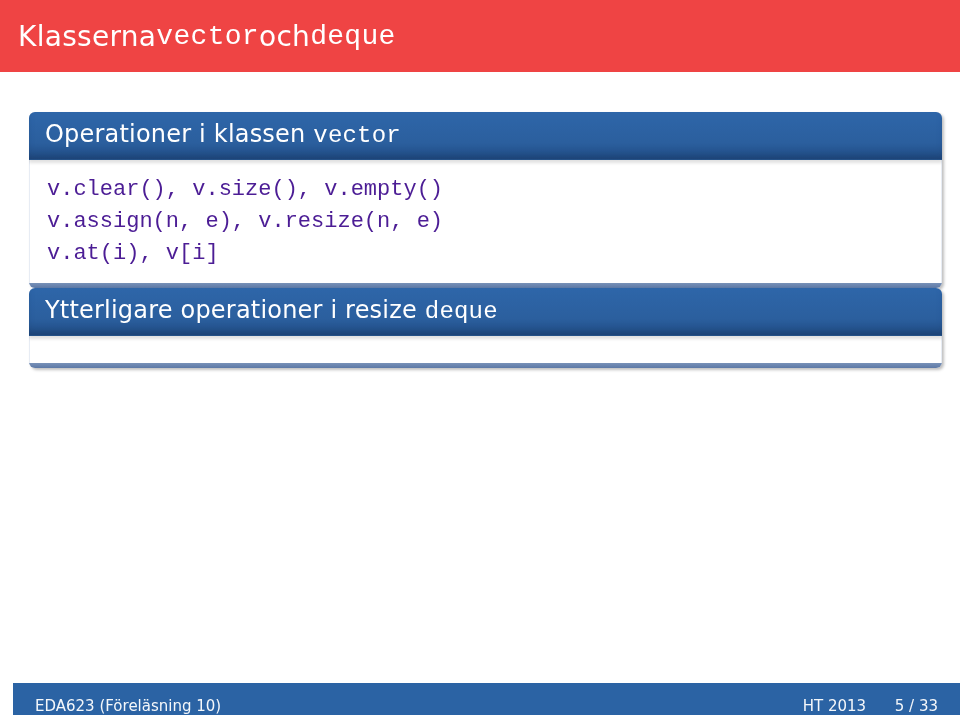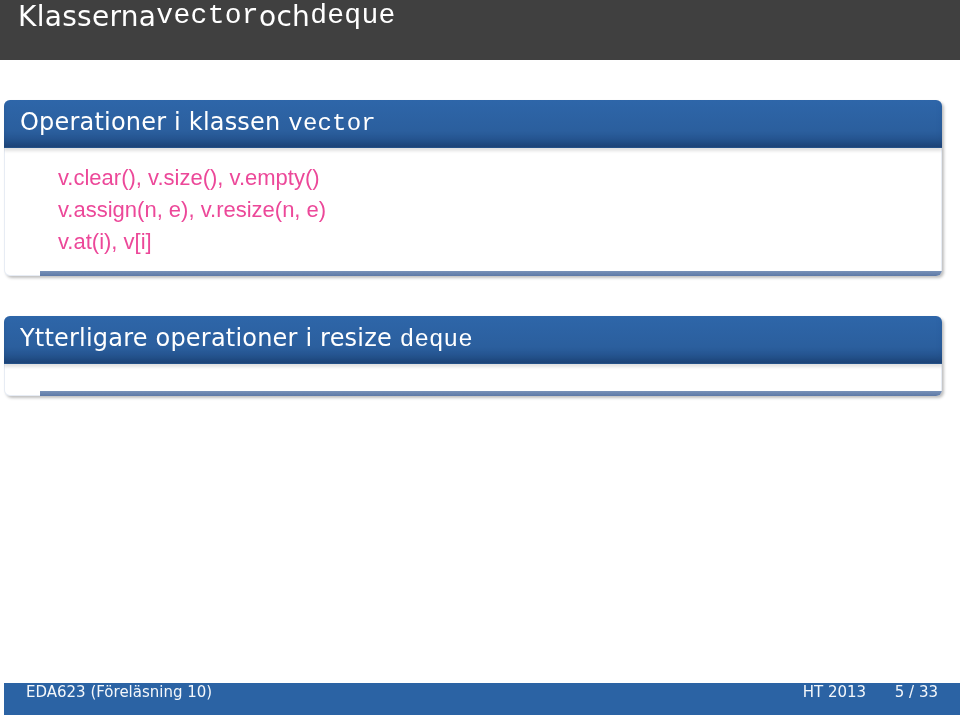--- a/index.html
+++ b/index.html
@@ -5,36 +5,35 @@
   * { margin: 0; padding: 0; box-sizing: border-box; }
   body {
     width: 960px;
     height: 715px;
     background: #fff;
     font-family: "Segoe UI", "DejaVu Sans", sans-serif;
     position: relative;
     overflow: hidden;
   }
   .title-bar {
-    background: #404040;
+    background: #ef4444;
     color: #fff;
-    height: 60px;
+    height: 72px;
     display: flex;
-    align-items: flex-start;
+    align-items: center;
     padding: 0 18px;
     font-size: 28px;
     font-weight: 400;
     letter-spacing: 0.3px;
   }
   .title-bar .tt { font-family: "Courier New", monospace; }
   .content {
-    padding: 40px 18px 0 4px;
+    padding: 40px 18px 0 29px;
     display: flex;
     flex-direction: column;
-    gap: 40px;
     border-radius: 28px;
   }
   .block {
     border-radius: 6px;
     background: #fff;
     box-shadow: 2px 2px 3px rgba(0,0,0,0.25), 0 0 0 1px rgba(160,180,210,0.25) inset;
     overflow: hidden;
     position: relative;
   }
   .block-header {
@@ -42,42 +41,41 @@
     color: #fff;
     font-size: 24px;
     padding: 8px 16px 10px 16px;
     letter-spacing: 0.2px;
     border-bottom: 1px solid rgba(0,0,0,0.2);
     box-shadow: inset 0 -6px 8px -4px rgba(20,40,80,0.4), 0 3px 3px rgba(0,0,0,0.12);
   }
   .block-header .tt { font-family: "Courier New", monospace; }
   .block-body {
     padding: 14px 18px 18px 18px;
-    font-family: Liberation Sans, sans-serif;
+    font-family: Liberation Mono, monospace;
     font-size: 22px;
-    color: #ec4899;
+    color: #4c1d95;
     line-height: 1.45;
     position: relative;
-    margin-left: 36px;
   }
   .block-body .line { white-space: pre; }
   .bottom-strip {
     position: absolute;
     left: 0; right: 0; bottom: 0;
     height: 5px;
     background: linear-gradient(#7891b8, #5d79a6);
   }
   .footer {
     position: absolute;
-    left: 4px; right: 0; bottom: 0;
+    left: 13px; right: 0; bottom: 0;
     height: 32px;
     background: #2b63a4;
     color: #fff;
     display: flex;
-    align-items: flex-start;
+    align-items: flex-end;
     justify-content: space-between;
     padding: 0 22px;
     font-size: 15px;
   }
   .footer .left { opacity: 0.95; }
   .footer .right { opacity: 0.95; }
 </style>
 </head>
 <body>
 

